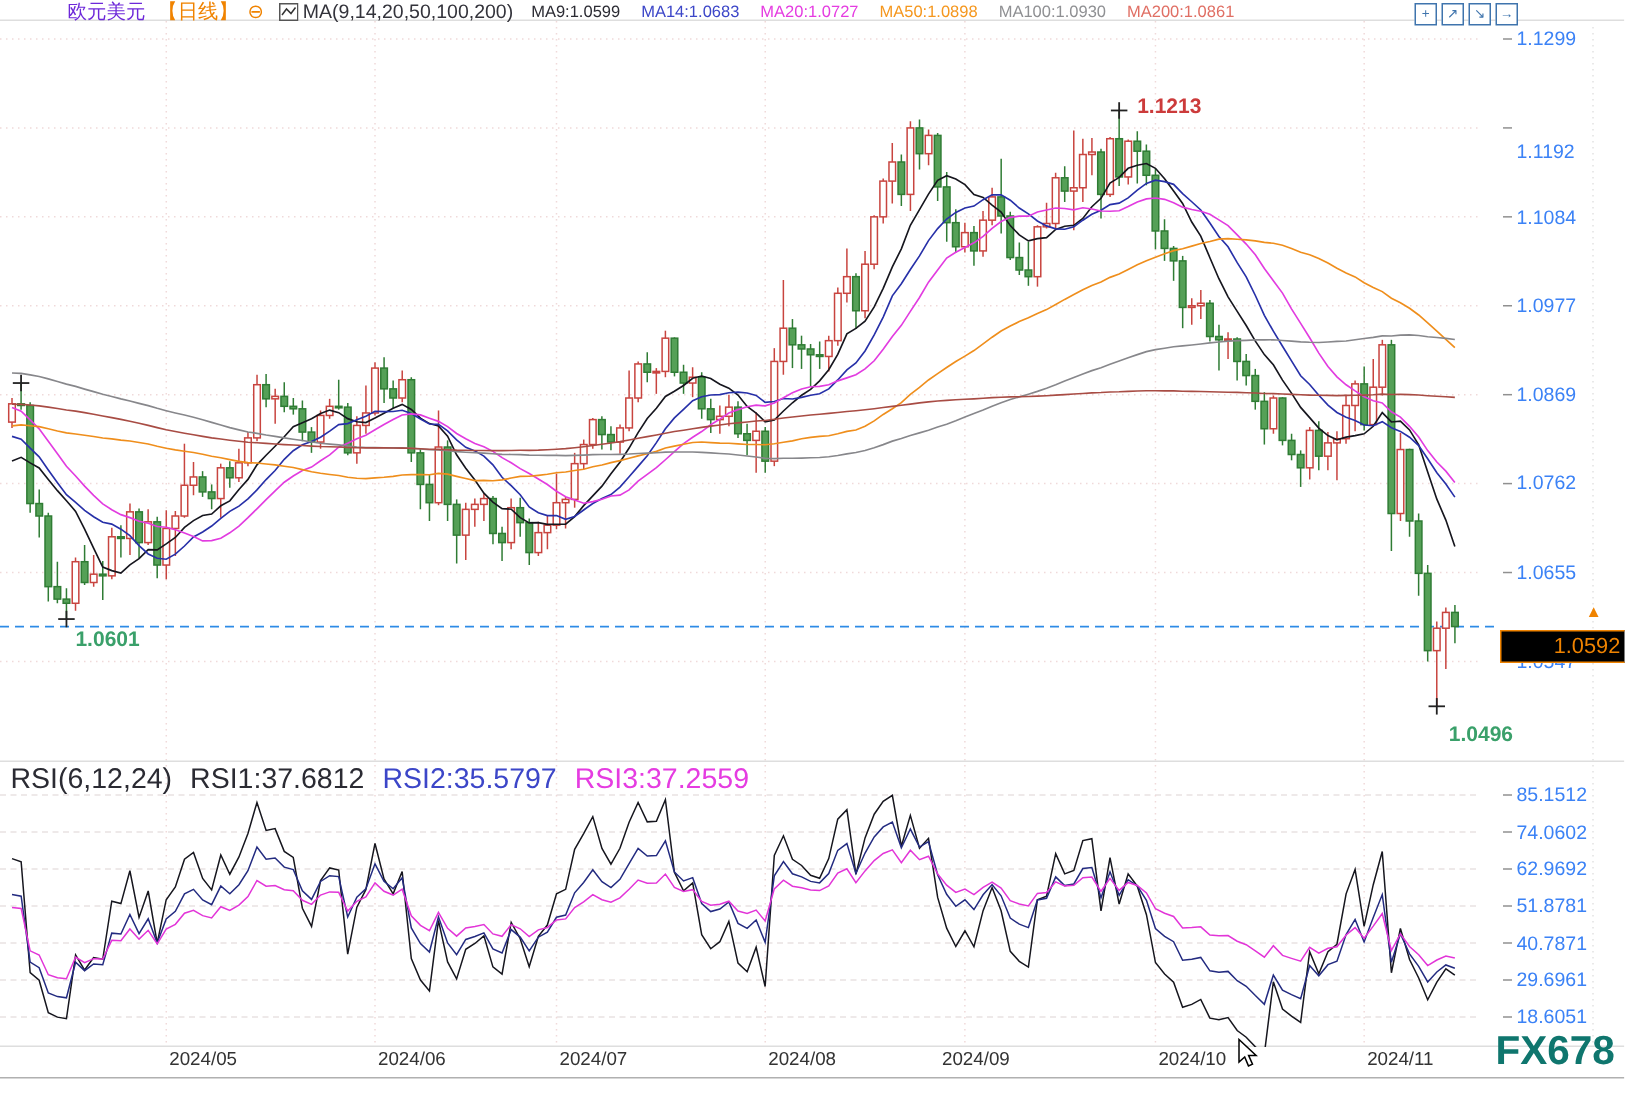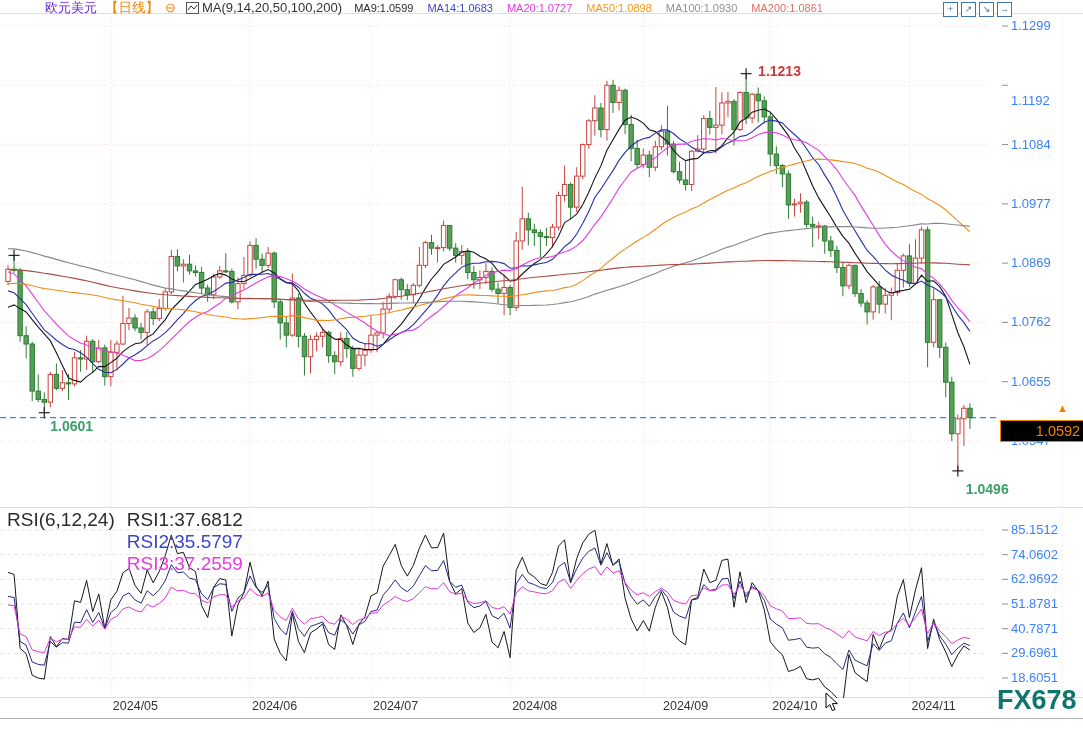--- a/index.html
+++ b/index.html
@@ -453,21 +453,21 @@
     <div class="winicons" id="win-icons">
         <span class="winicon">+</span>
         <span class="winicon">↗</span>
         <span class="winicon">↘</span>
         <span class="winicon">→</span>
       </div>
   </div>
 
   <div class="rsi-header">
     <span style="color:#2b2b33;">RSI(6,12,24)</span>
-    <span id="rsi-values" style="display:inline-flex;flex-direction:column;">
+    <span id="rsi-values" style="display:inline-flex;">
         <span style="color: rgb(43, 43, 51);">RSI1:37.6812</span>
         <span style="color: rgb(60, 70, 200);">RSI2:35.5797</span>
         <span style="color: rgb(229, 60, 225);">RSI3:37.2559</span>
       </span>
   </div>
 
   <div id="y-labels">
       <div class="axis-label" style="top: 18px;">1.1299</div>
       <div class="axis-label" style="top: 77.28px; margin-top: 16px;">1.1192</div>
       <div class="axis-label" style="top: 136.56px;">1.1084</div>
@@ -484,21 +484,21 @@
       <div class="axis-label" style="top: 596.001px;">51.8781</div>
       <div class="axis-label" style="top: 620.668px;">40.7871</div>
       <div class="axis-label" style="top: 645.335px;">29.6961</div>
       <div class="axis-label" style="top: 670.002px;">18.6051</div>
     </div>
   <div id="x-labels">
       <div class="x-label" style="left: 112.85px;">2024/05</div>
       <div class="x-label" style="left: 252px;">2024/06</div>
       <div class="x-label" style="left: 373px;">2024/07</div>
       <div class="x-label" style="left: 512.15px;">2024/08</div>
-      <div class="x-label" style="left: 663px; text-align: center;">2024/09</div>
+      <div class="x-label" style="left: 628px; text-align: center;">2024/09</div>
       <div class="x-label" style="left: 772.3px;">2024/10</div>
       <div class="x-label" style="left: 911.45px;">2024/11</div>
     </div>
 
   <div class="price-tag" id="price-tag" style="top: 419.691px;">
     <span>1.0592</span>
   </div>
   <div class="price-arrow" id="price-arrow" style="top: 401.691px;">▲</div>
 
   <div class="watermark">FX678</div>

